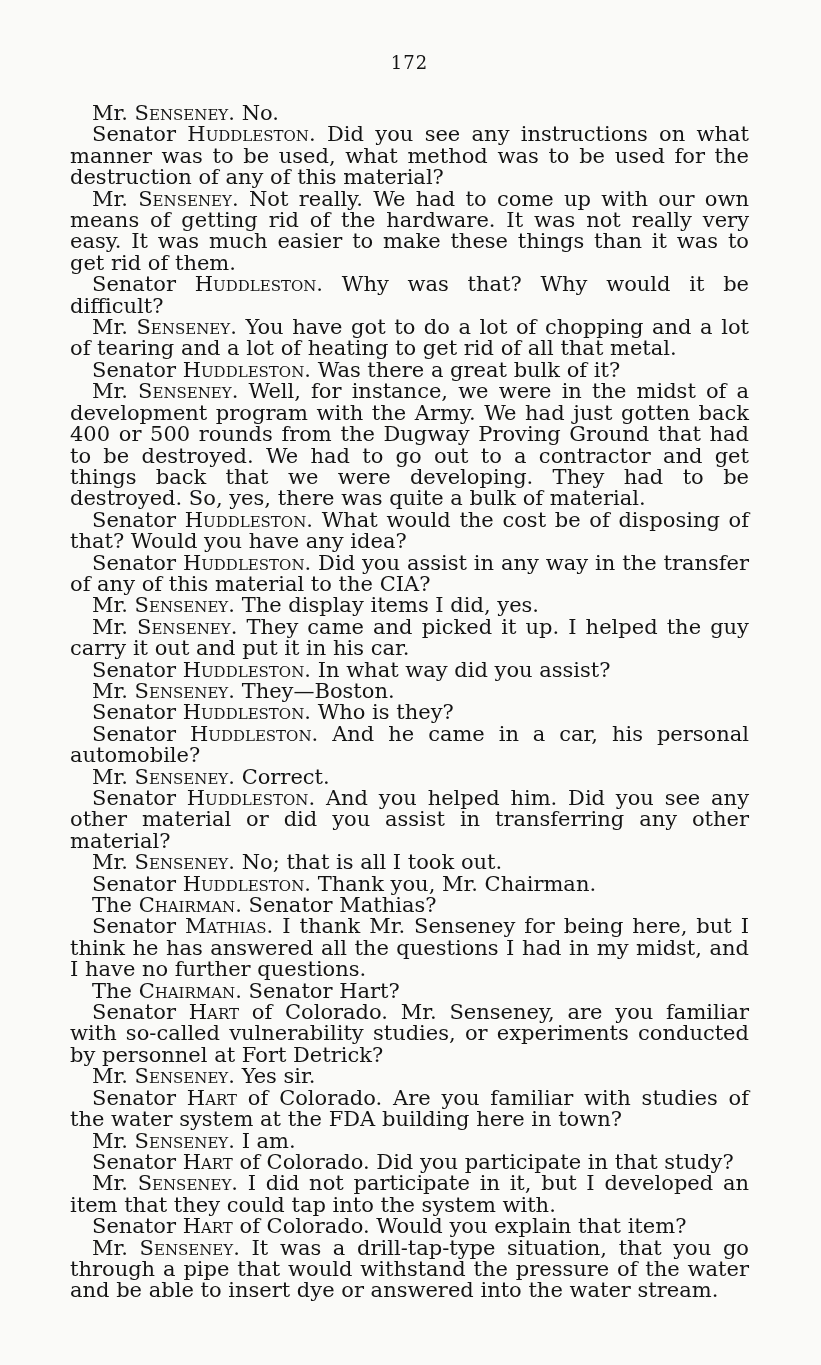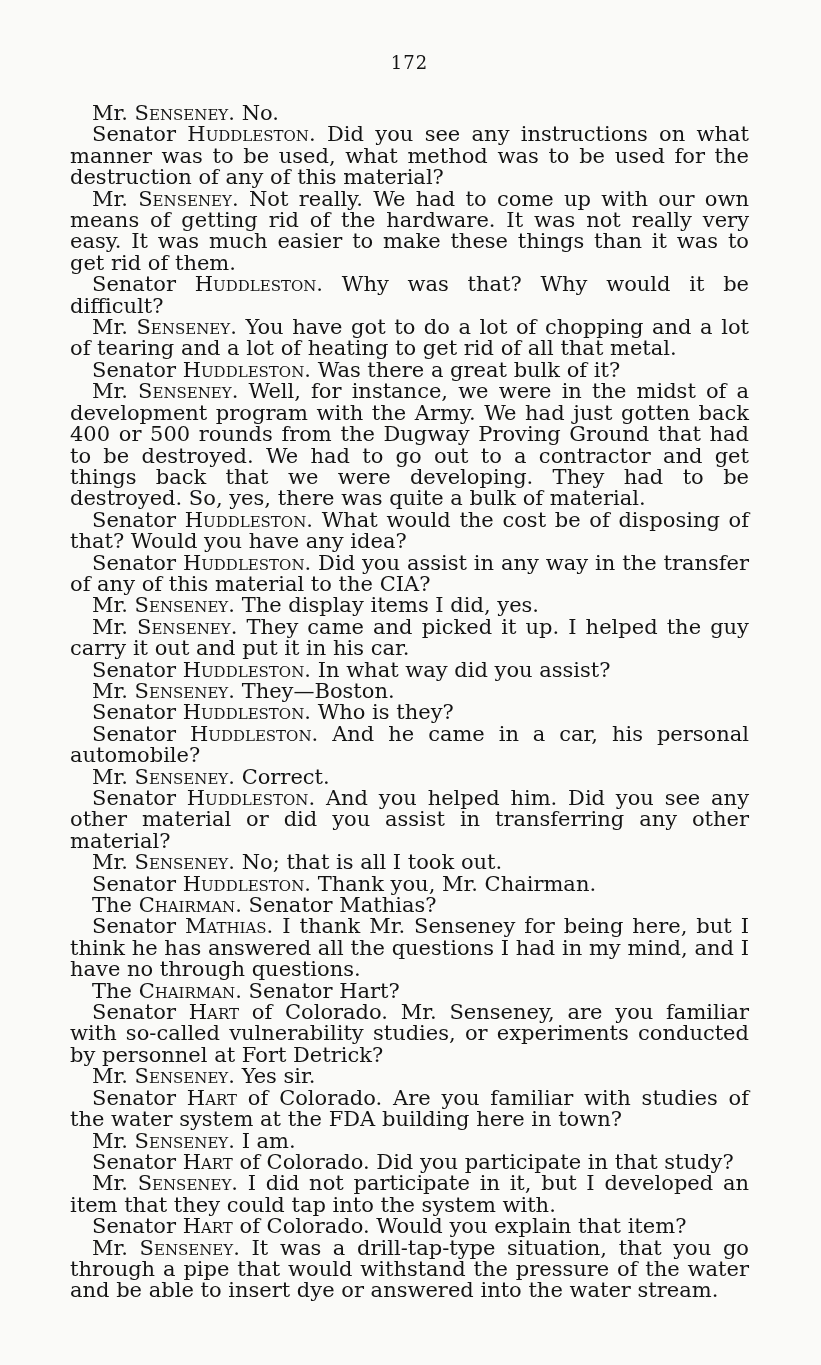--- a/index.html
+++ b/index.html
@@ -79,21 +79,21 @@
   <p class="para"><span class="prefix">Mr. </span><span class="speaker">Senseney</span><span class="suffix">. </span><span class="speech">Correct.</span></p>
 
   <p class="para"><span class="prefix">Senator </span><span class="speaker">Huddleston</span><span class="suffix">. </span><span class="speech">And you helped him. Did you see any other material or did you assist in transferring any other material?</span></p>
 
   <p class="para"><span class="prefix">Mr. </span><span class="speaker">Senseney</span><span class="suffix">. </span><span class="speech">No; that is all I took out.</span></p>
 
   <p class="para"><span class="prefix">Senator </span><span class="speaker">Huddleston</span><span class="suffix">. </span><span class="speech">Thank you, Mr. Chairman.</span></p>
 
   <p class="para"><span class="prefix">The </span><span class="speaker">Chairman</span><span class="suffix">. </span><span class="speech">Senator Mathias?</span></p>
 
-  <p class="para"><span class="prefix">Senator </span><span class="speaker">Mathias</span><span class="suffix">. </span><span class="speech">I thank Mr. Senseney for being here, but I think he has answered all the questions I had in my mind, and I have no through questions.</span></p>
+  <p class="para"><span class="prefix">Senator </span><span class="speaker">Mathias</span><span class="suffix">. </span><span class="speech">I thank Mr. Senseney for being here, but I think he has answered all the questions I had in my midst, and I have no further questions.</span></p>
 
   <p class="para"><span class="prefix">The </span><span class="speaker">Chairman</span><span class="suffix">. </span><span class="speech">Senator Hart?</span></p>
 
   <p class="para"><span class="prefix">Senator </span><span class="speaker">Hart</span><span class="suffix"> of Colorado. </span><span class="speech">Mr. Senseney, are you familiar with so-called vulnerability studies, or experiments conducted by personnel at Fort Detrick?</span></p>
 
   <p class="para"><span class="prefix">Mr. </span><span class="speaker">Senseney</span><span class="suffix">. </span><span class="speech">Yes sir.</span></p>
 
   <p class="para"><span class="prefix">Senator </span><span class="speaker">Hart</span><span class="suffix"> of Colorado. </span><span class="speech">Are you familiar with studies of the water system at the FDA building here in town?</span></p>
 
   <p class="para"><span class="prefix">Mr. </span><span class="speaker">Senseney</span><span class="suffix">. </span><span class="speech">I am.</span></p>

